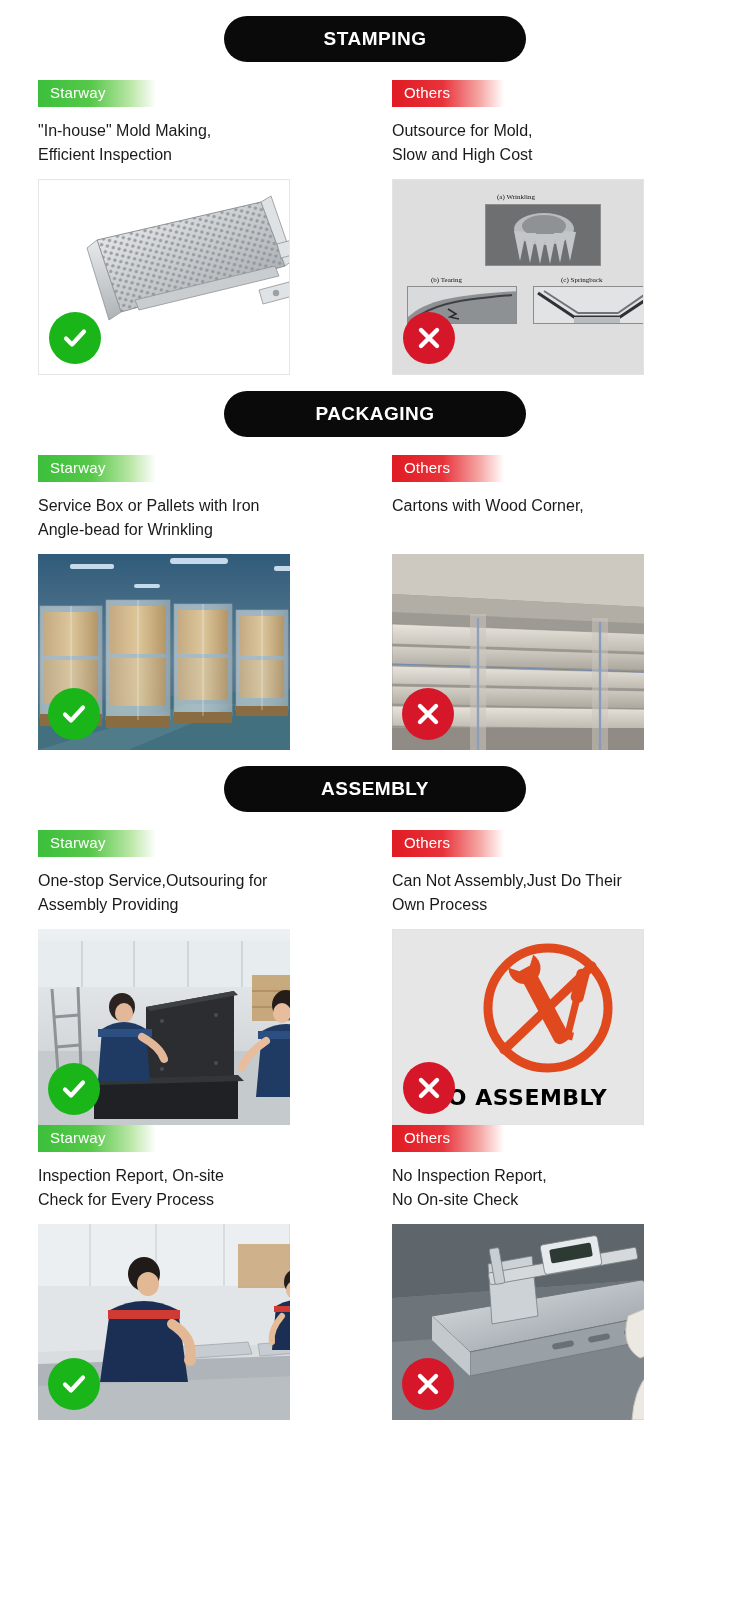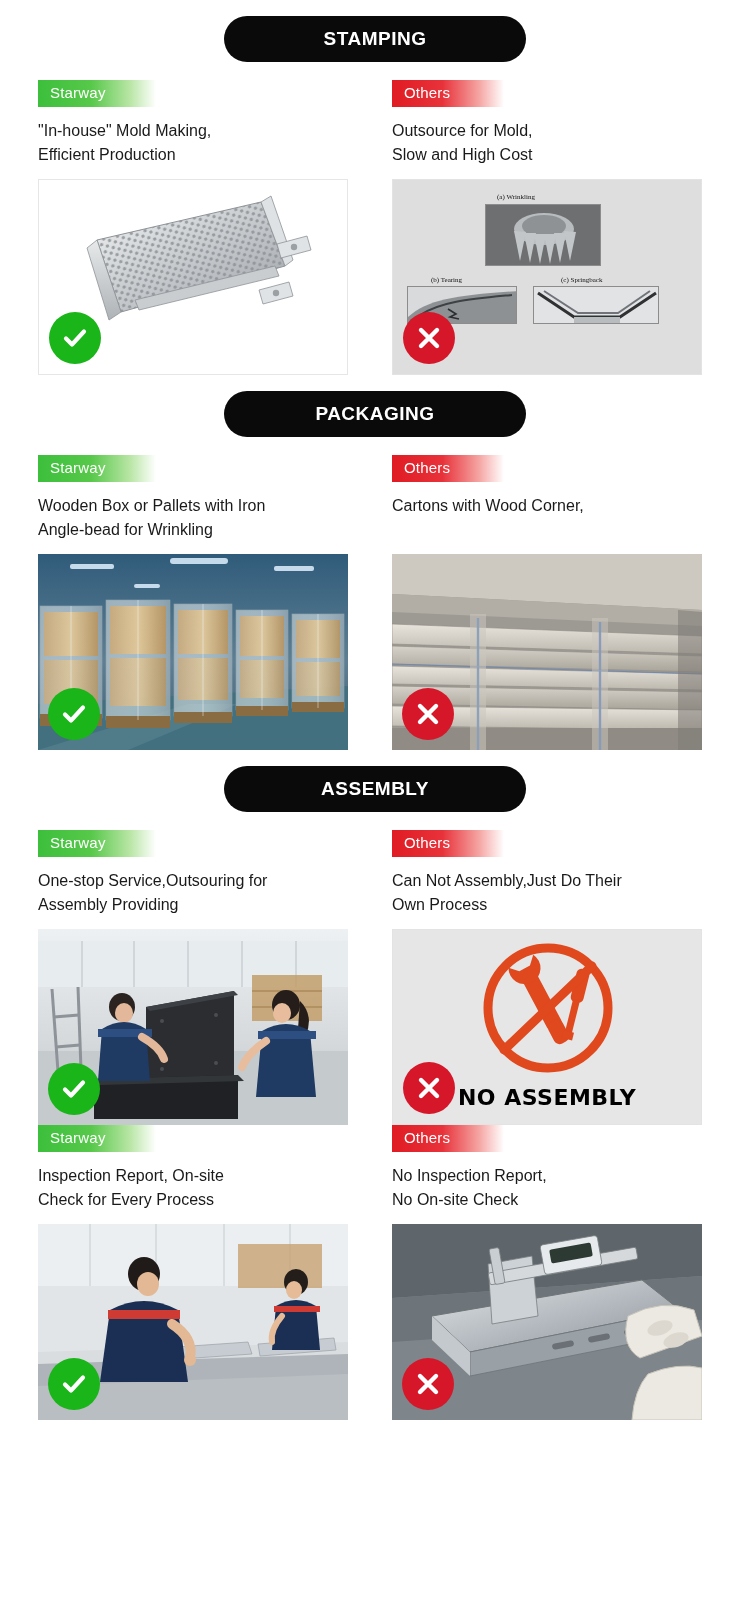--- a/index.html
+++ b/index.html
@@ -60,21 +60,21 @@
     color: #1a1a1a;
     line-height: 1.5;
     margin-top: 12px;
     margin-bottom: 12px;
     min-height: 48px;
   }
   .desc span { display: block; }
 
   .figure {
     position: relative;
-    width: 310px;
+    width: 252px;
     height: 196px;
     overflow: hidden;
     border: 1px solid #e3e3e3;
     background: #efefef;
   }
   .figure.plain { border: 1px solid #e6e6e6; background: #ffffff; }
   .figure.noborder { border: none; }
 
   .badge {
     position: absolute;
@@ -140,21 +140,21 @@
 <div class="section">
   <div class="section-header">
     <div class="pill">STAMPING</div>
   </div>
   <div class="columns">
 
     <div class="col">
       <div class="tag tag-good">Starway</div>
       <div class="desc">
         <span>"In-house" Mold Making,</span>
-        <span>Efficient Production</span>
+        <span>Efficient Inspection</span>
       </div>
       <div class="figure plain">
         <div class="art-part">
           <svg width="310" height="196" viewBox="0 0 310 196">
             <defs>
               <linearGradient id="metal1" x1="0" y1="0" x2="1" y2="1">
                 <stop offset="0%" stop-color="#f2f3f4"></stop>
                 <stop offset="40%" stop-color="#cfd2d5"></stop>
                 <stop offset="100%" stop-color="#9ea3a8"></stop>
               </linearGradient>
@@ -249,21 +249,21 @@
 
 <div class="section">
   <div class="section-header">
     <div class="pill">PACKAGING</div>
   </div>
   <div class="columns">
 
     <div class="col">
       <div class="tag tag-good">Starway</div>
       <div class="desc">
-        <span>Wooden Box or Pallets with Iron</span>
+        <span>Service Box or Pallets with Iron</span>
         <span>Angle-bead for Wrinkling</span>
       </div>
       <div class="figure noborder">
         <div class="art-warehouse">
           <svg width="310" height="196" viewBox="0 0 310 196" preserveAspectRatio="none">
             <defs>
               <linearGradient id="whbg" x1="0" y1="0" x2="0" y2="1">
                 <stop offset="0%" stop-color="#2f5b7a"></stop>
                 <stop offset="55%" stop-color="#5e7f93"></stop>
                 <stop offset="100%" stop-color="#3d5f74"></stop>

